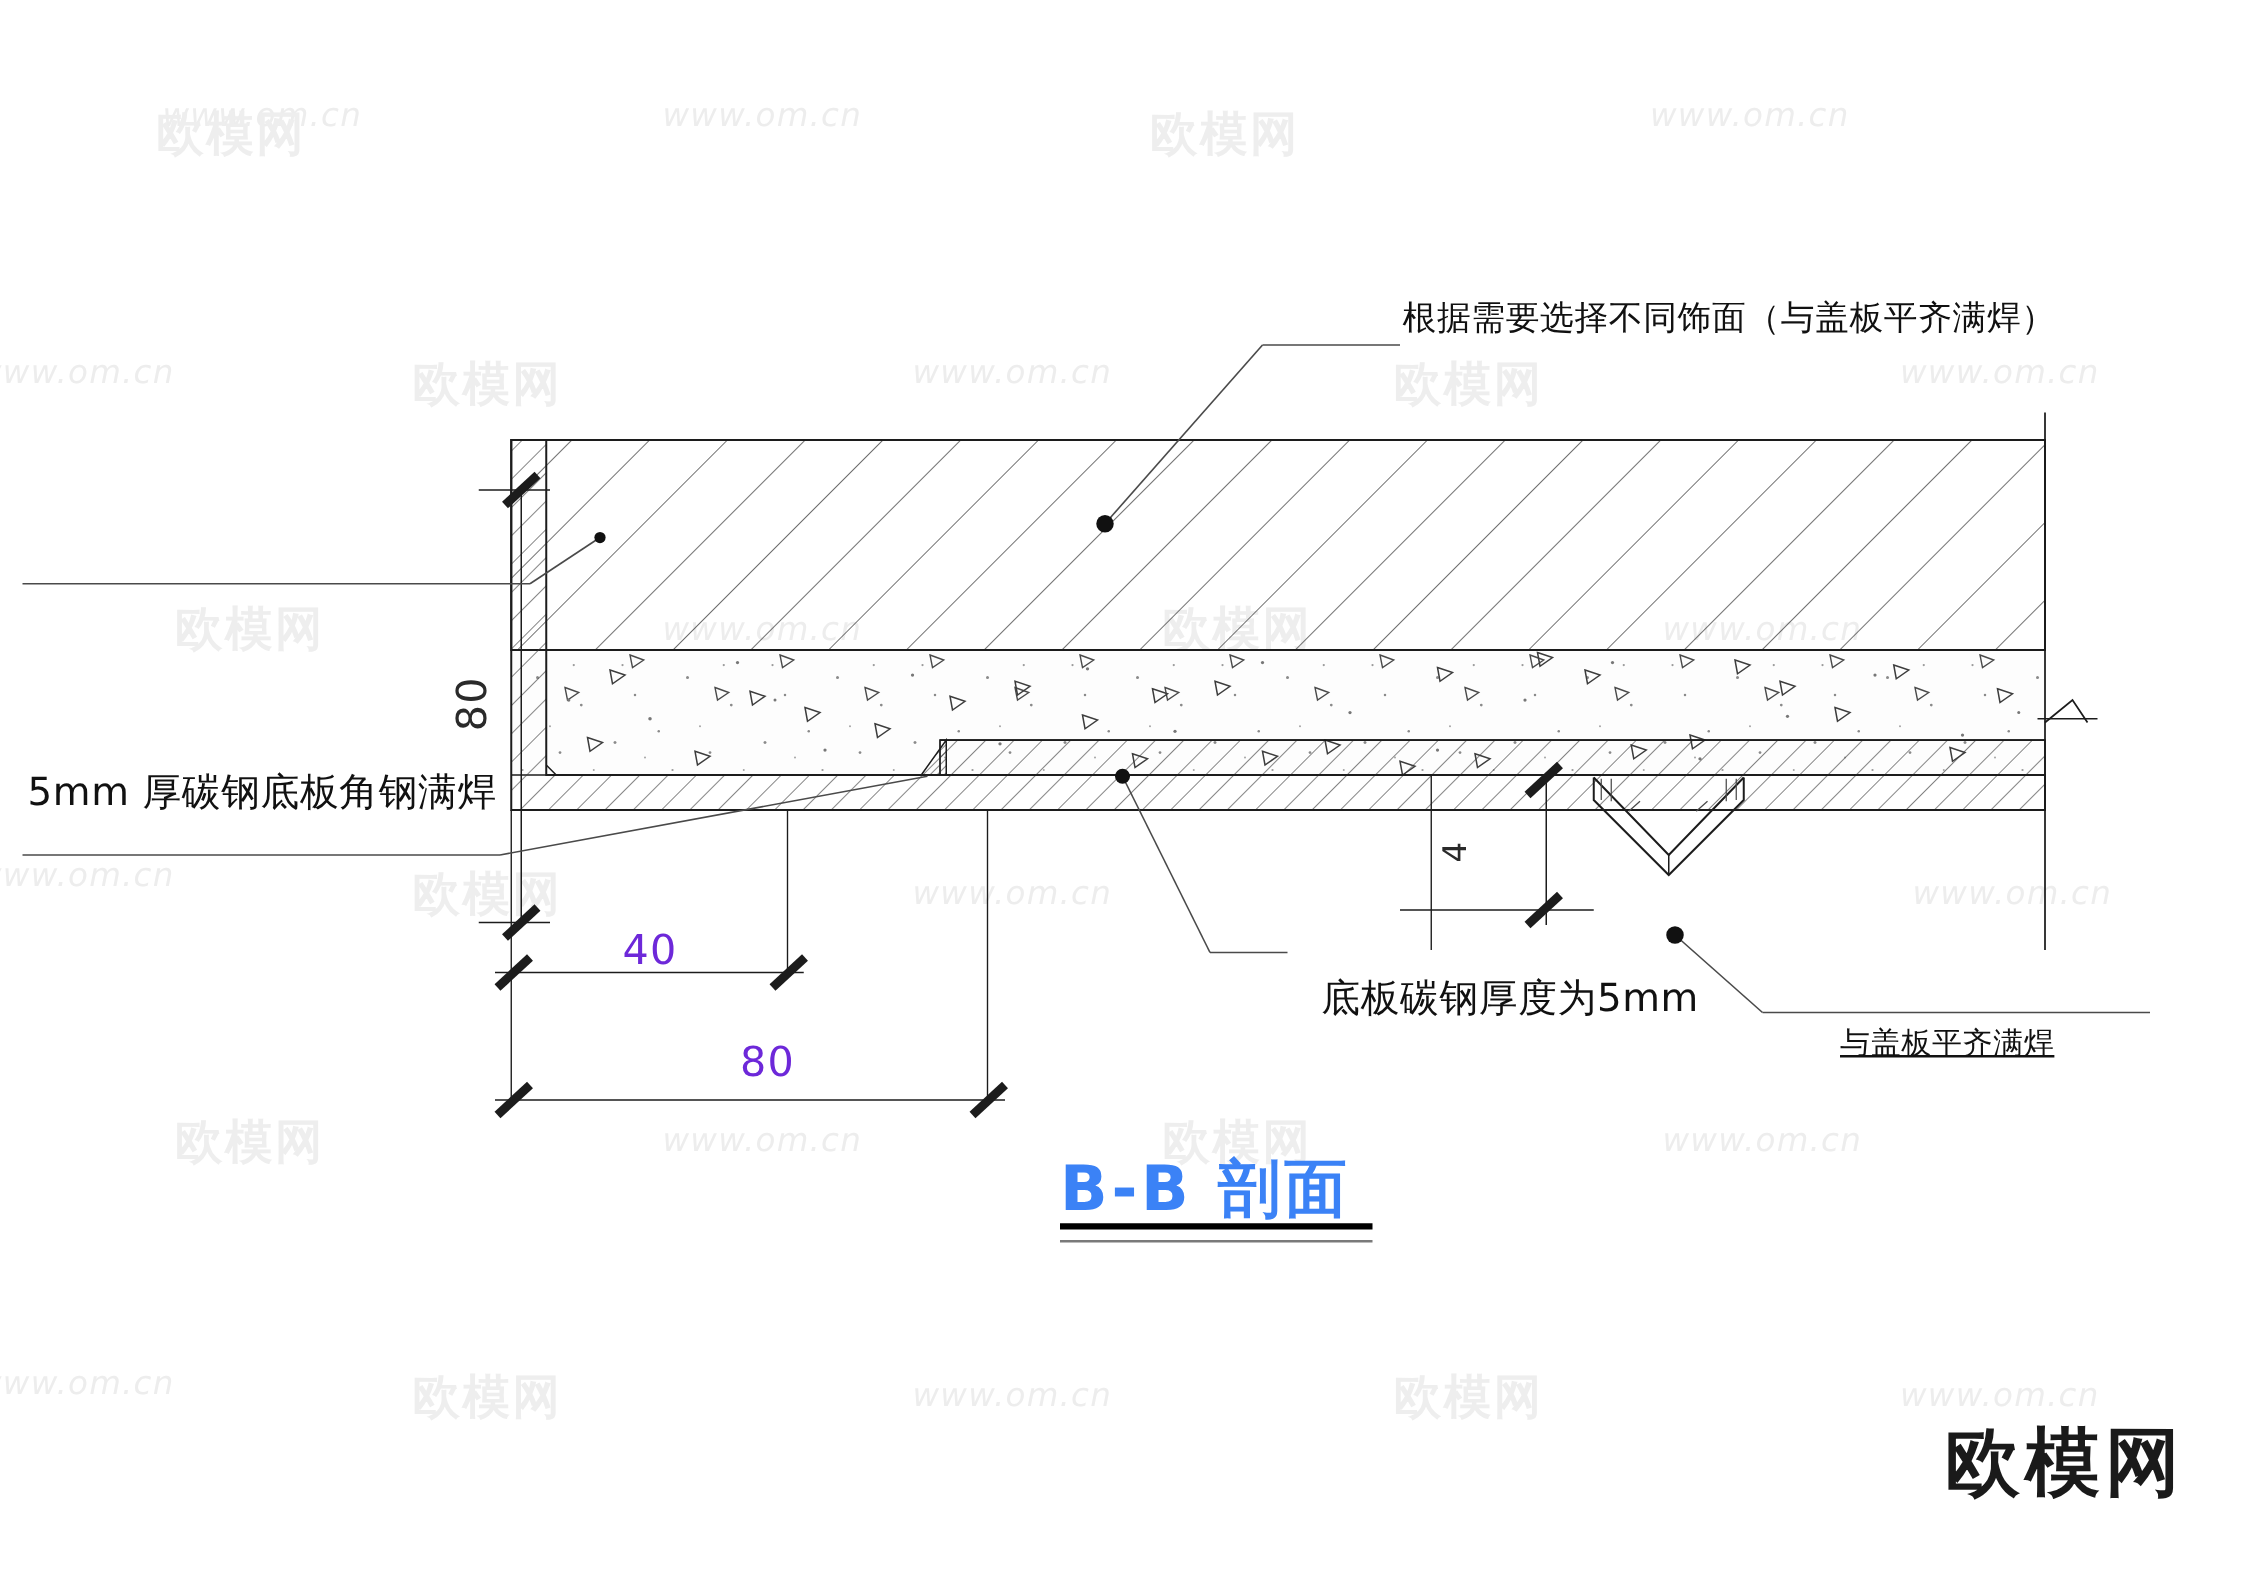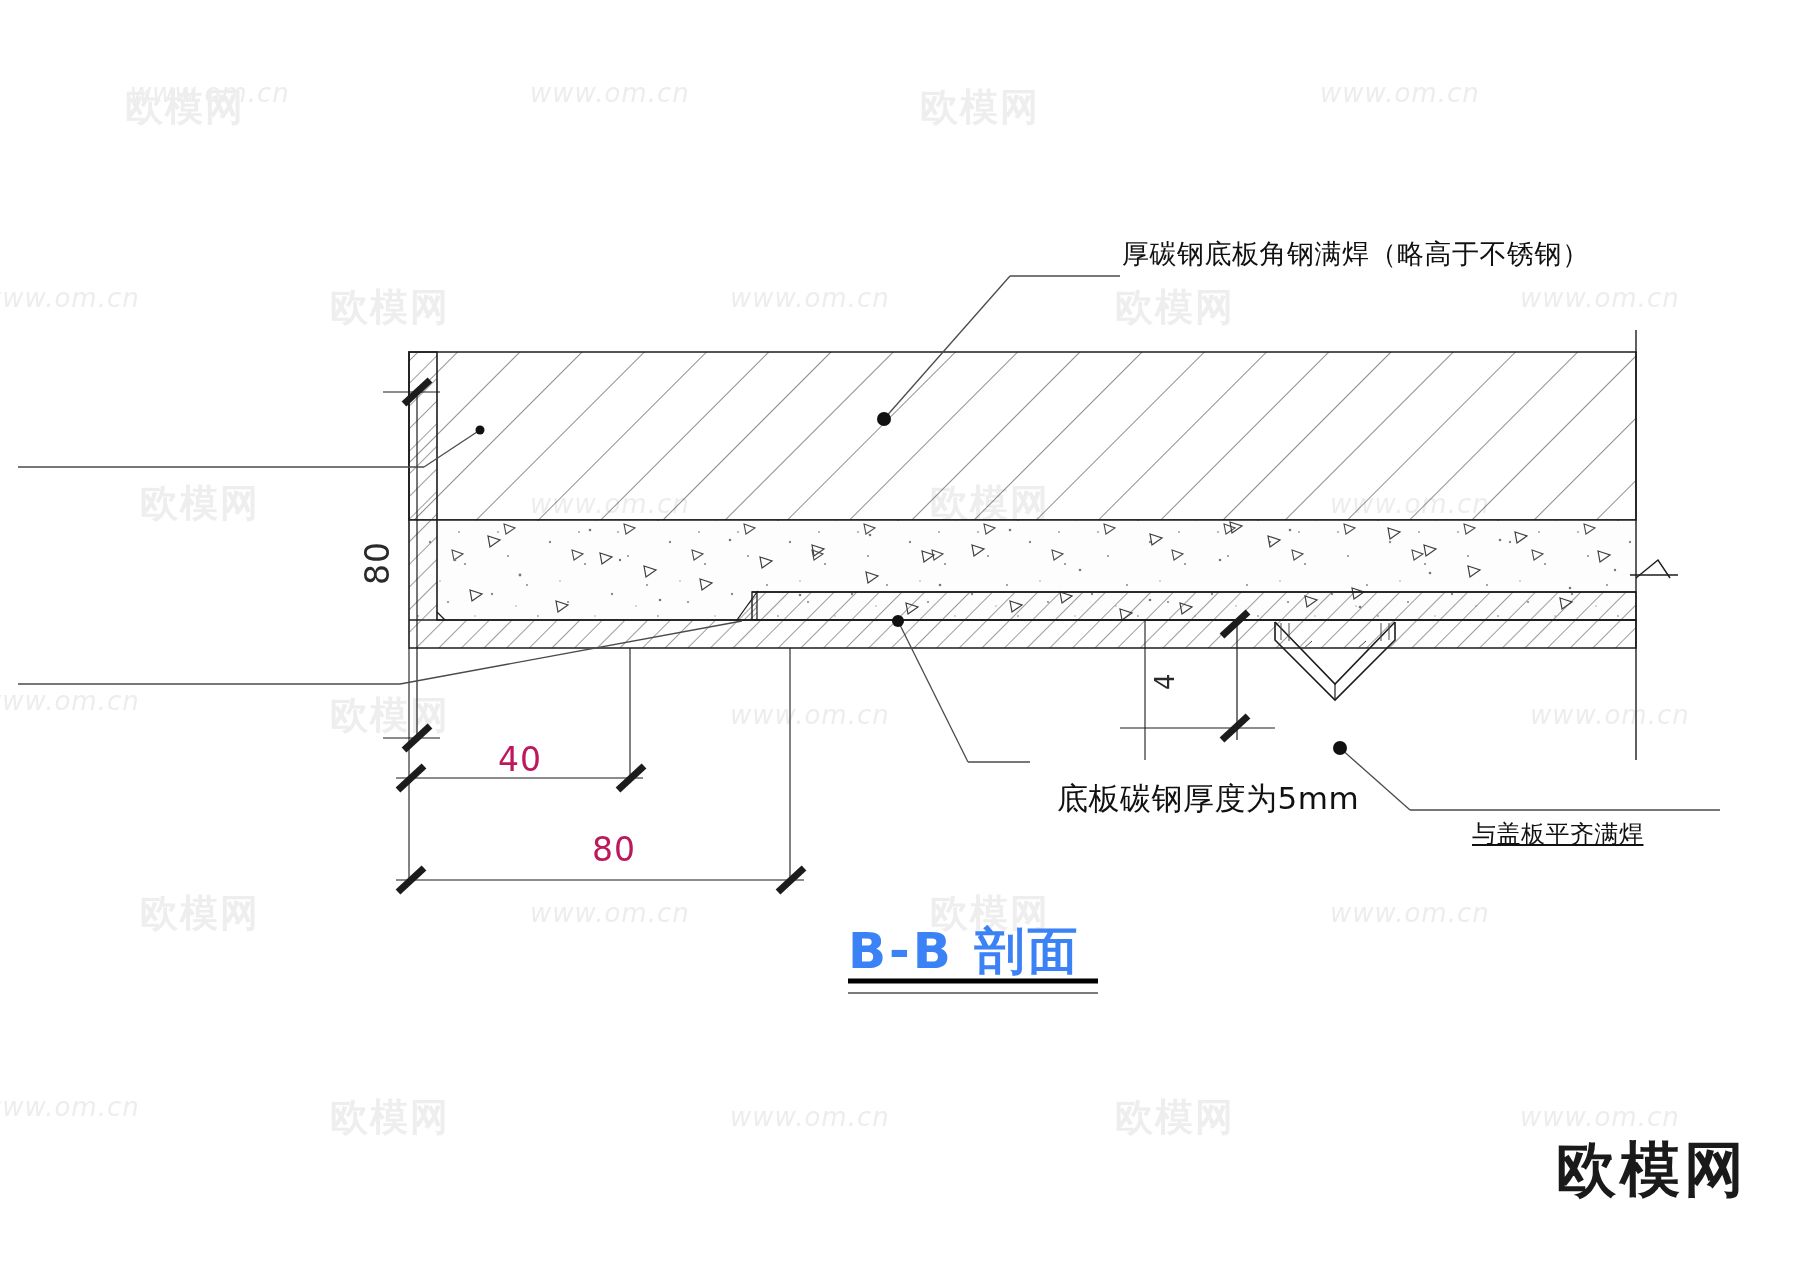--- a/index.html
+++ b/index.html
@@ -68,21 +68,21 @@
     font-family: "DejaVu Sans", "Liberation Sans", sans-serif;
   }
   .lbl-note {
     font-size: 27px;
     font-weight: 400;
     letter-spacing: 0.5px;
     color: #111;
   }
   .lbl-dim {
     font-size: 33px;
-    color: #be185d;
+    color: #6d28d9;
     letter-spacing: 1px;
   }
   .lbl-dim-v {
     font-size: 33px;
     color: #2a2a2a;
     letter-spacing: 1px;
     transform-origin: left top;
     transform: rotate(-90deg);
   }
   .title {
@@ -325,23 +325,24 @@
       <line x1="1410" y1="810" x2="1720" y2="810"></line>
       <circle cx="1340" cy="748" r="7" fill="#111" stroke="none"></circle>
     </g>
 
     <g>
       <line x1="848" y1="981" x2="1098" y2="981" stroke="#000" stroke-width="5"></line>
       <line x1="848" y1="993" x2="1098" y2="993" stroke="#7a7a7a" stroke-width="2"></line>
     </g>
   </svg>
 
-  <div class="lbl lbl-note" style="left:1122px; top:236px;">厚碳钢底板角钢满焊（略高于不锈钢）</div>
-
-
+  <div class="lbl lbl-note" style="left:1122px; top:236px;">根据需要选择不同饰面（与盖板平齐满焊）</div>
+
+
+  <div class="lbl lbl-note" style="left:22px; top:613px; font-size:31px;">5mm 厚碳钢底板角钢满焊</div>
 
   <div class="lbl lbl-note" style="left:1032px; top:778px; font-size:31px;margin-left:25px;">底板碳钢厚度为5mm</div>
 
   <div class="lbl lbl-note" style="left:1472px; top:818px; font-size:24px;text-decoration:underline;">与盖板平齐满焊</div>
 
   <div class="lbl lbl-dim-v" style="left:358px; top:585px;">80</div>
 
   <div class="lbl lbl-dim" style="left:498px; top:740px;">40</div>
 
   <div class="lbl lbl-dim" style="left:592px; top:830px;">80</div>

